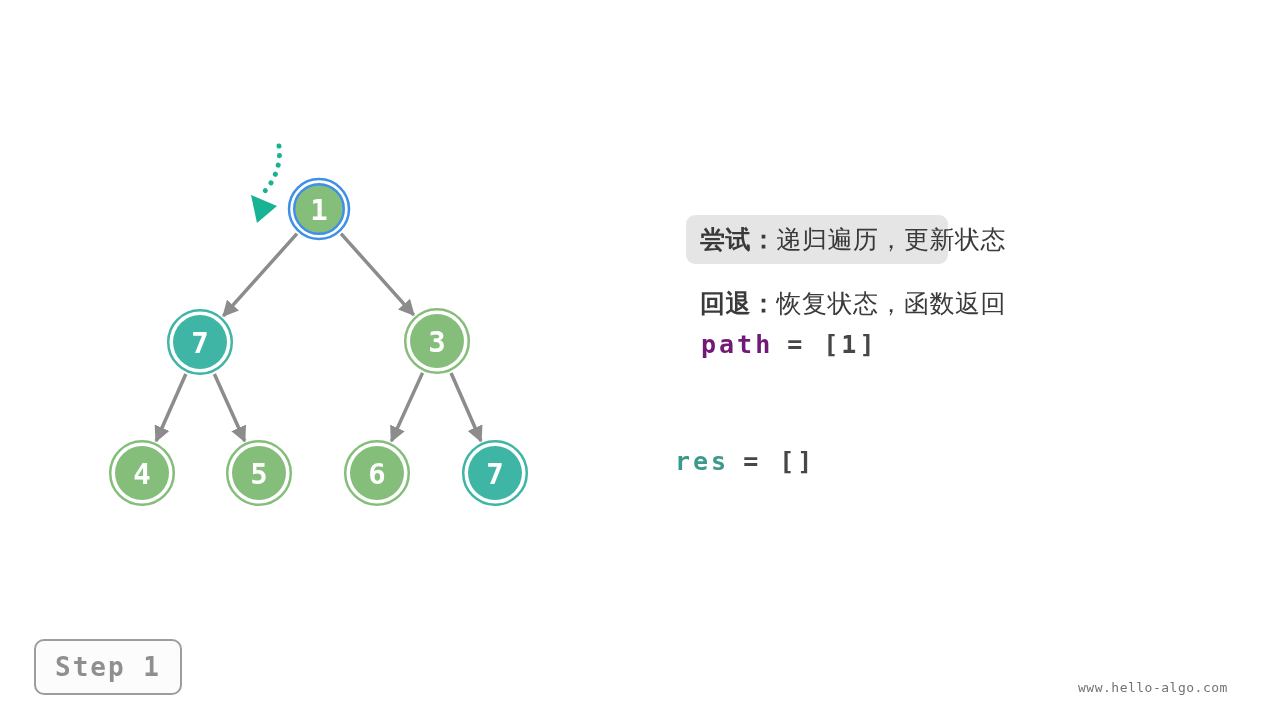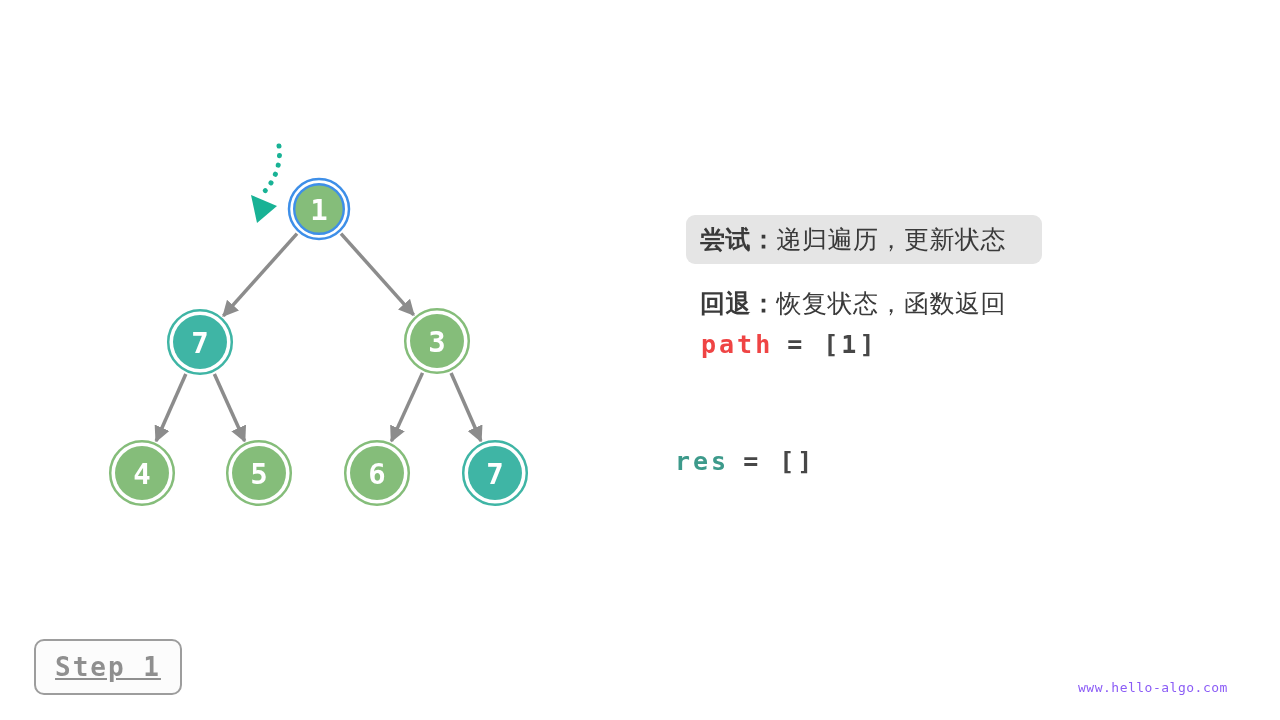--- a/index.html
+++ b/index.html
@@ -8,21 +8,21 @@
     background: #ffffff;
     font-family: "Liberation Sans", sans-serif;
     position: relative;
     overflow: hidden;
   }
   .abs { position: absolute; }
   #tree-svg { position: absolute; left: 0; top: 0; }
 
   .highlight-box {
     left: 686px; top: 215px;
-    width: 356px; height: 49px;
+    width: 262px; height: 49px;
     border-radius: 9px;
     display: flex; align-items: center;
     padding-left: 14px;
     box-sizing: border-box;
   }
   .cjk-line {
     font-size: 25px;
     letter-spacing: 0.5px;
     white-space: nowrap;
   }
@@ -46,21 +46,20 @@
     width: 148px; height: 56px;
     border-radius: 10px;
     border: 2px solid #9d9d9d;
     background: #fcfcfc;
     box-sizing: border-box;
     display: flex; align-items: center; justify-content: center;
     font-family: "DejaVu Sans Mono", "Liberation Mono", monospace;
     font-weight: bold;
     font-size: 26px;
     letter-spacing: 2px;
-    text-decoration: underline;
   }
 
   .watermark {
     left: 1078px; top: 680px;
     font-family: "DejaVu Sans Mono", "Liberation Mono", monospace;
     font-size: 13px;
     letter-spacing: 0.5px;
   }
 </style>
 </head>
@@ -116,21 +115,21 @@
     <path d="M 279 146 C 281 161 277 177 265 191" fill="none" stroke="#18b295" stroke-width="5" stroke-linecap="round" stroke-dasharray="0.1 9.5"></path>
     <polygon points="251,195 277,206 257,223" fill="#18b295"></polygon>
   </svg>
 
 <div class="abs highlight-box" style="background: rgb(229, 229, 229);">
   <span class="cjk-line" style="color: rgb(58, 58, 58);"><span class="cjk-label">尝试：</span><span>递归遍历，更新状态</span></span>
 </div>
 
 <div class="abs cjk-line back-line" style="color: rgb(58, 58, 58);"><span class="cjk-label">回退：</span><span>恢复状态，函数返回</span></div>
 
-<div class="abs code-line path-line"><span class="code-name" style="color: #ef4444;">path</span><span class="code-value" style="color: rgb(71, 71, 71);">= [1]</span></div>
+<div class="abs code-line path-line"><span class="code-name" style="color: #701a75;">path</span><span class="code-value" style="color: rgb(71, 71, 71);">= [1]</span></div>
 
 <div class="abs code-line res-line"><span class="code-name" style="color: rgb(61, 154, 139);">res</span><span class="code-value" style="color: rgb(71, 71, 71);">= []</span></div>
 
 <div class="abs step-badge" style="color: rgb(143, 143, 143);">
     <span>Step 1</span>
   </div>
 
-<div class="abs watermark" style="color: #8b5cf6;">www.hello-algo.com</div>
+<div class="abs watermark" style="color: #737373;">www.hello-algo.com</div>
 
 </body></html>

